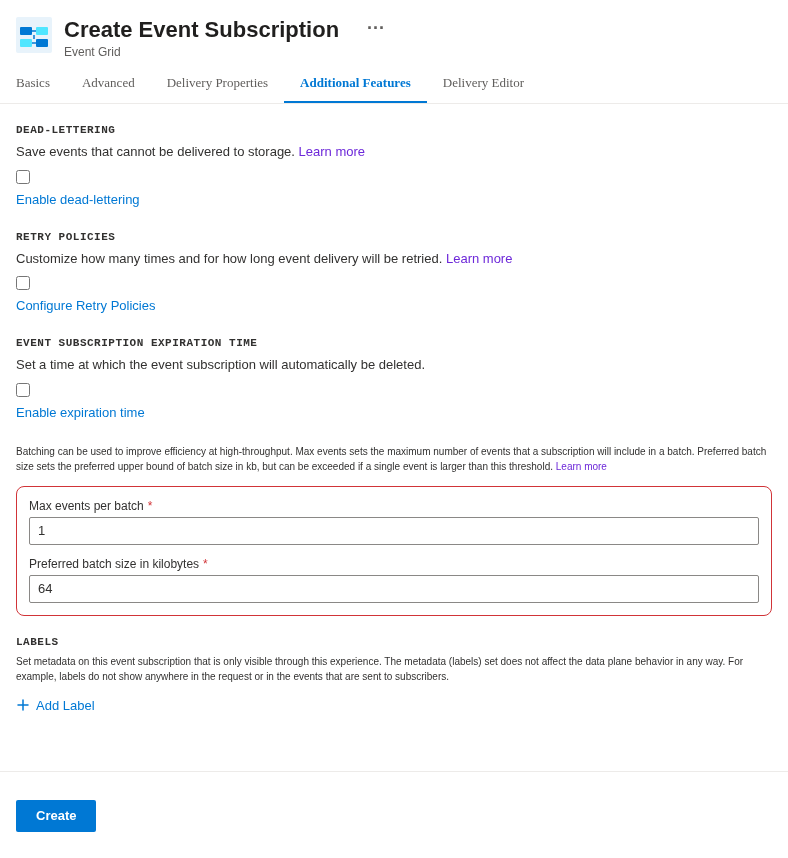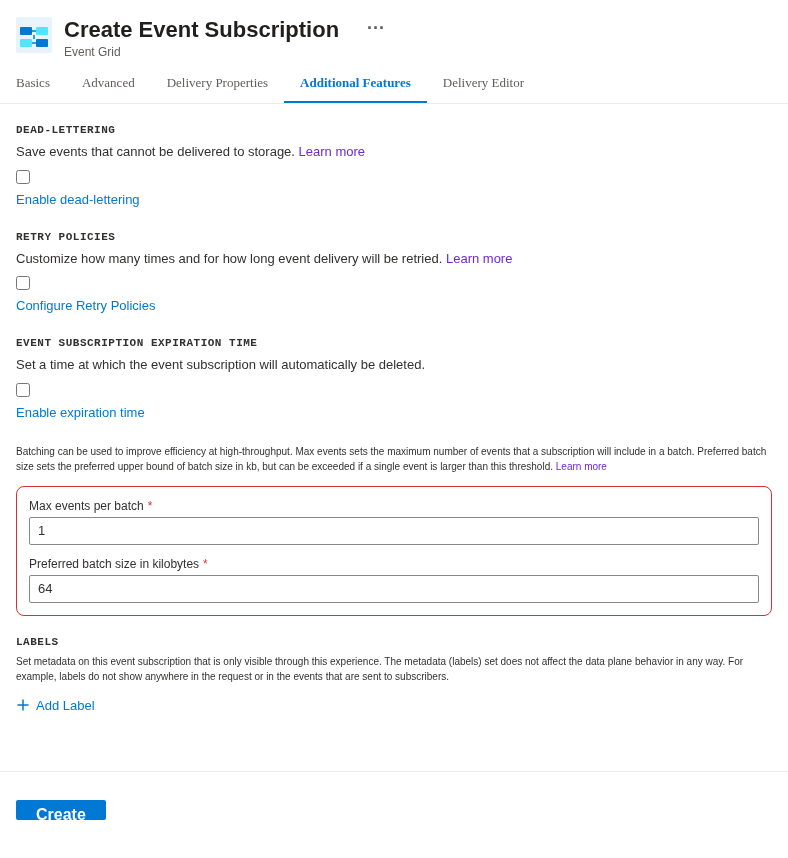--- a/index.html
+++ b/index.html
@@ -170,25 +170,25 @@
       margin: 8px 0 16px 0;
     }
     .footer {
       padding: 12px 16px;
     }
     .create-btn {
       background: #0078d4;
       color: #fff;
       border: none;
       padding: 6px 20px;
-      font-size: 16px;
+      font-size: 13px;
       font-weight: 600;
       border-radius: 2px;
       cursor: pointer;
-      height: 20px;
+      height: 32px;
     }
     
     .azure-icon svg { width: 36px; height: 36px; }
   </style>
 </head>
 <body>
 
 <div class="header">
   <div class="azure-icon">
     <svg viewBox="0 0 36 36" xmlns="http://www.w3.org/2000/svg">

